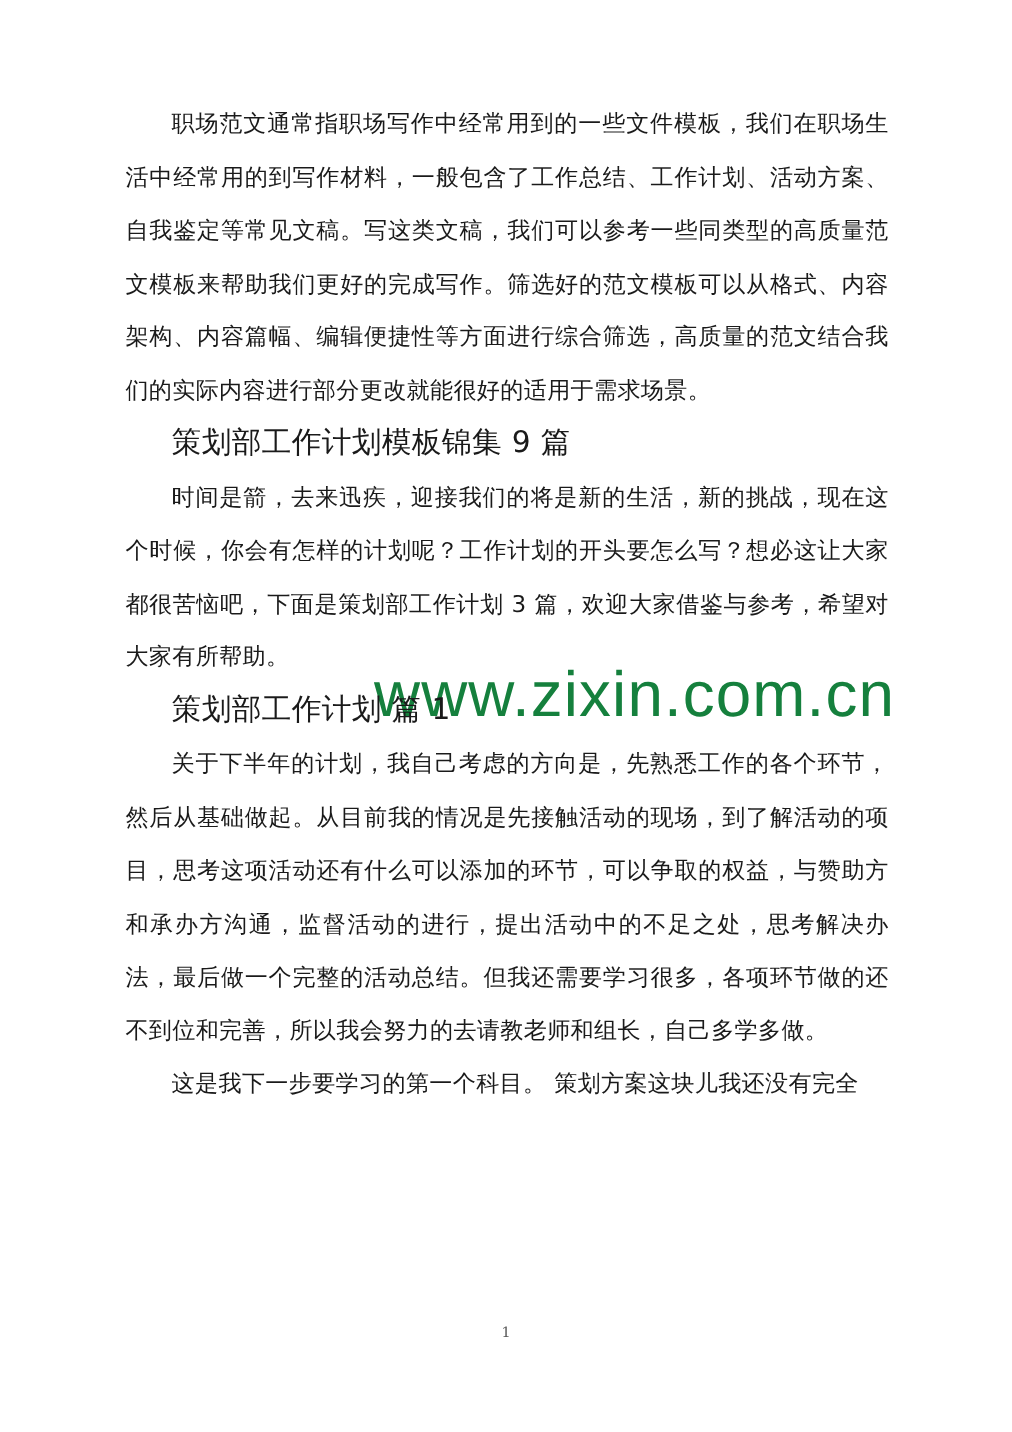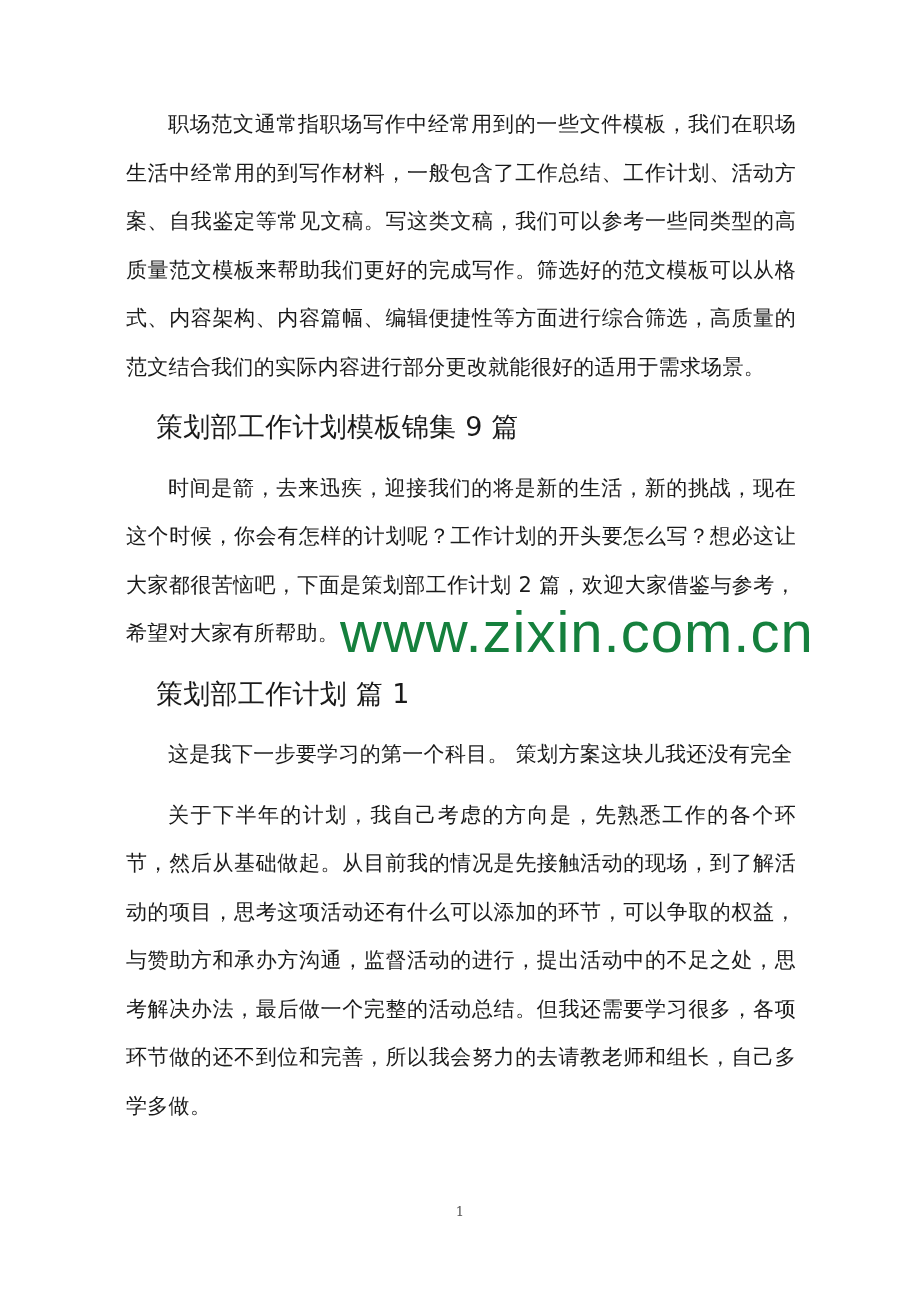--- a/index.html
+++ b/index.html
@@ -15,21 +15,21 @@
       font-family: "DejaVu Sans", "Liberation Sans", sans-serif;
       color: #1a1a1a;
     }
     .page {
       position: absolute;
       left: 114px;
       top: 88px;
       width: 694px;
     }
     .para {
-      margin: 12px;
+      margin: 0;
       font-size: 21px;
       line-height: 48.5px;
       letter-spacing: 0.3px;
       text-align: justify;
       text-align-last: left;
       white-space: normal;
       word-break: break-all;
     }
     .indent {
       text-indent: 42px;
@@ -69,19 +69,19 @@
     }
   </style>
 </head>
 <body>
 
 <div class="watermark">www.zixin.com.cn</div>
 
 <div class="page content">
   <p class="para indent">职场范文通常指职场写作中经常用到的一些文件模板，我们在职场生活中经常用的到写作材料，一般包含了工作总结、工作计划、活动方案、自我鉴定等常见文稿。写这类文稿，我们可以参考一些同类型的高质量范文模板来帮助我们更好的完成写作。筛选好的范文模板可以从格式、内容架构、内容篇幅、编辑便捷性等方面进行综合筛选，高质量的范文结合我们的实际内容进行部分更改就能很好的适用于需求场景。</p>
   <p class="heading">策划部工作计划模板锦集 9 篇</p>
-  <p class="para indent">时间是箭，去来迅疾，迎接我们的将是新的生活，新的挑战，现在这个时候，你会有怎样的计划呢？工作计划的开头要怎么写？想必这让大家都很苦恼吧，下面是策划部工作计划 2 篇，欢迎大家借鉴与参考，希望对大家有所帮助。</p>
+  <p class="para indent">时间是箭，去来迅疾，迎接我们的将是新的生活，新的挑战，现在这个时候，你会有怎样的计划呢？工作计划的开头要怎么写？想必这让大家都很苦恼吧，下面是策划部工作计划 3 篇，欢迎大家借鉴与参考，希望对大家有所帮助。</p>
   <p class="heading">策划部工作计划  篇 1</p>
+  <p class="para indent">关于下半年的计划，我自己考虑的方向是，先熟悉工作的各个环节，然后从基础做起。从目前我的情况是先接触活动的现场，到了解活动的项目，思考这项活动还有什么可以添加的环节，可以争取的权益，与赞助方和承办方沟通，监督活动的进行，提出活动中的不足之处，思考解决办法，最后做一个完整的活动总结。但我还需要学习很多，各项环节做的还不到位和完善，所以我会努力的去请教老师和组长，自己多学多做。</p>
   <p class="para indent">这是我下一步要学习的第一个科目。 策划方案这块儿我还没有完全</p>
-  <p class="para indent">关于下半年的计划，我自己考虑的方向是，先熟悉工作的各个环节，然后从基础做起。从目前我的情况是先接触活动的现场，到了解活动的项目，思考这项活动还有什么可以添加的环节，可以争取的权益，与赞助方和承办方沟通，监督活动的进行，提出活动中的不足之处，思考解决办法，最后做一个完整的活动总结。但我还需要学习很多，各项环节做的还不到位和完善，所以我会努力的去请教老师和组长，自己多学多做。</p>
 </div>
 
 <div class="page-number">1</div>
 
 </body></html>

